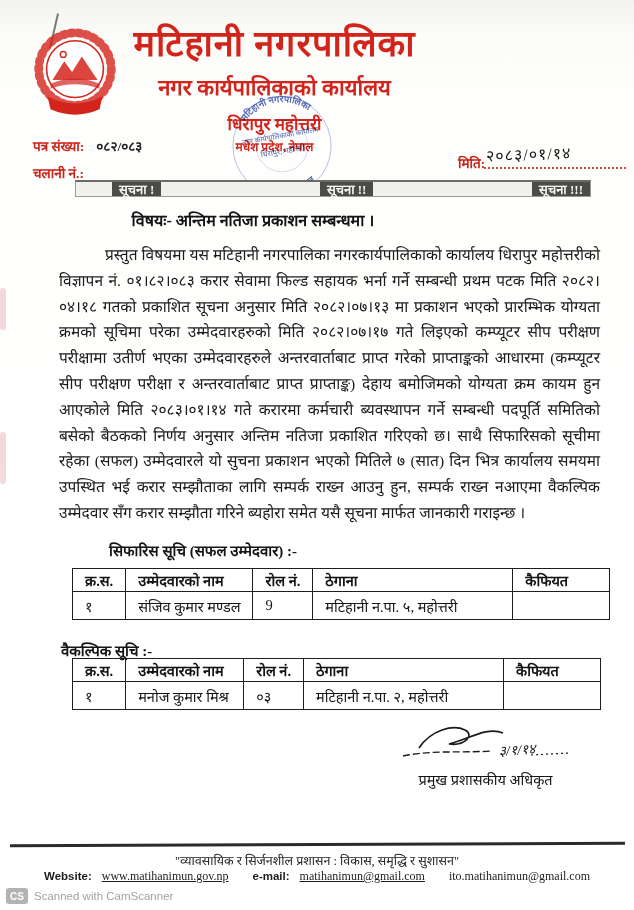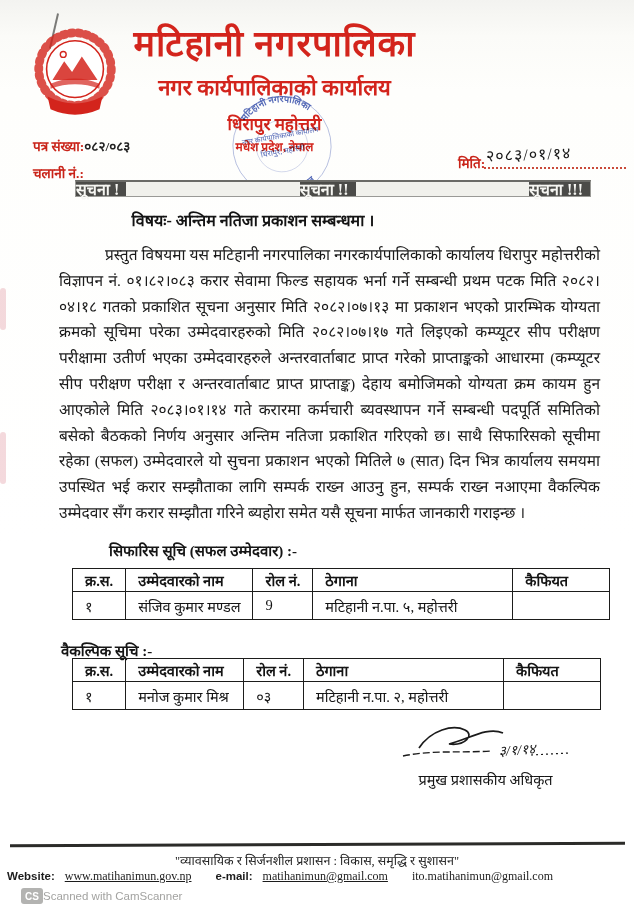--- a/index.html
+++ b/index.html
@@ -15,50 +15,50 @@
   
   .emblem{left:26px;top:24px;width:98px;height:102px;}
   .head-center{left:72px;top:26px;width:405px;text-align:center;color:#d3241c;}
   .muni-title{font-size:36px;font-weight:bold;letter-spacing:1px;line-height:1.0;}
   .office-line{font-size:22px;font-weight:bold;margin-top:9px;}
   .place-line{font-size:17px;font-weight:bold;margin-top:11px;}
   .province-line{font-size:12px;font-weight:bold;margin-top:3px;}
   .stamp{left:222px;top:90px;width:120px;height:112px;transform:rotate(-10deg);opacity:.88;mix-blend-mode:multiply;}
   .meta-left{left:33px;font-size:13.5px;font-weight:bold;}
   .meta-label{color:#c92419;}
-  .meta-value{color:#222;margin-left:0;}
+  .meta-value{color:#222;margin-left:12px;}
   .miti-wrap{left:458px;top:143px;width:172px;}
   .miti-label{color:#c92419;font-size:13.5px;font-weight:bold;position:absolute;left:0;top:11px;}
   .miti-value{position:absolute;left:28px;top:0;font-size:16px;color:#171717;transform:rotate(-2deg);letter-spacing:1px;}
   .miti-dots{position:absolute;left:26px;top:24px;width:142px;border-bottom:2px dotted #c94a3a;}
   
   .notice-bar{left:75px;top:180px;width:516px;height:17px;background:#f1f1ec;border:1px solid #9a9a96;border-top:2px solid #6b6b67;display:flex;justify-content:space-between;align-items:center;box-sizing:border-box;}
-  .notice-chip{background:#4b4b48;color:#f6f6f2;font-size:16px;font-weight:bold;padding:1px 7px 2px 0;height:100%;display:flex;align-items:center;box-sizing:border-box;}
+  .notice-chip{background:#4b4b48;color:#f6f6f2;font-size:13px;font-weight:bold;padding:1px 7px 2px 7px;height:100%;display:flex;align-items:center;box-sizing:border-box;margin-left:36px;}
   
   .subject{left:0;top:209px;width:506px;text-align:center;font-size:16px;font-weight:600;color:#141414;}
   .body-text{left:59px;top:242px;width:541px;font-size:15.5px;line-height:25.8px;text-align:justify;text-indent:46px;color:#1a1a1a;}
   
   .list-title{left:61px;font-size:15px;font-weight:bold;color:#151515;}
   .result-table{position:absolute;left:72px;border-collapse:collapse;table-layout:fixed;background:transparent;}
   .result-table td,.result-table th{border:1.6px solid #1d1d1b;font-size:14.5px;color:#141414;padding:1px 12px;text-align:left;overflow:hidden;white-space:nowrap;}
   .result-table th{font-weight:bold;height:20px;}
   .result-table td{height:25px;}
   
   .sign-block{left:368px;top:722px;width:235px;text-align:center;}
   .sign-svg{display:block;margin:0 auto;}
   .sign-name{font-size:15px;color:#141414;margin-top:1px;}
   .sign-title{font-size:14.5px;color:#141414;margin-top:3px;}
   
   .footer-rule{left:10px;top:843px;width:615px;height:3px;background:#2b2b29;transform:rotate(-.25deg);}
   .motto{left:0;top:852px;width:634px;text-align:center;font-size:12.5px;color:#222;}
-  .contacts{left:0;top:869px;width:634px;text-align:left;font-size:12px;color:#1c1c1c;}
+  .contacts{left:0;top:869px;width:634px;text-align:center;font-size:12px;color:#1c1c1c;}
   .contacts b{font-family:"Liberation Sans","DejaVu Sans",sans-serif;font-size:11.5px;}
   .link-underline{text-decoration:underline;}
   .contacts span{margin:0 7px;}
-  .camscanner{left:6px;top:888px;display:flex;align-items:center;color:#a3a3a1;font-family:"Liberation Sans","DejaVu Sans",sans-serif;font-size:11.5px;margin-left:15px;}
+  .camscanner{left:6px;top:888px;display:flex;align-items:center;gap:6px;color:#a3a3a1;font-family:"Liberation Sans","DejaVu Sans",sans-serif;font-size:11.5px;}
   .cs-badge{width:22px;height:16px;background:#b3b3b1;color:#fff;border-radius:3px;font-size:10px;font-weight:bold;display:flex;align-items:center;justify-content:center;font-family:"Liberation Sans",sans-serif;}
 </style>
 </head>
 <body>
 
 <div class="page">
 
   <div class="abs pen-slash"></div>
   <div class="abs scan-mark" style="left:0;top:288px;height:42px;"></div>
   <div class="abs scan-mark" style="left:0;top:432px;height:52px;"></div>

